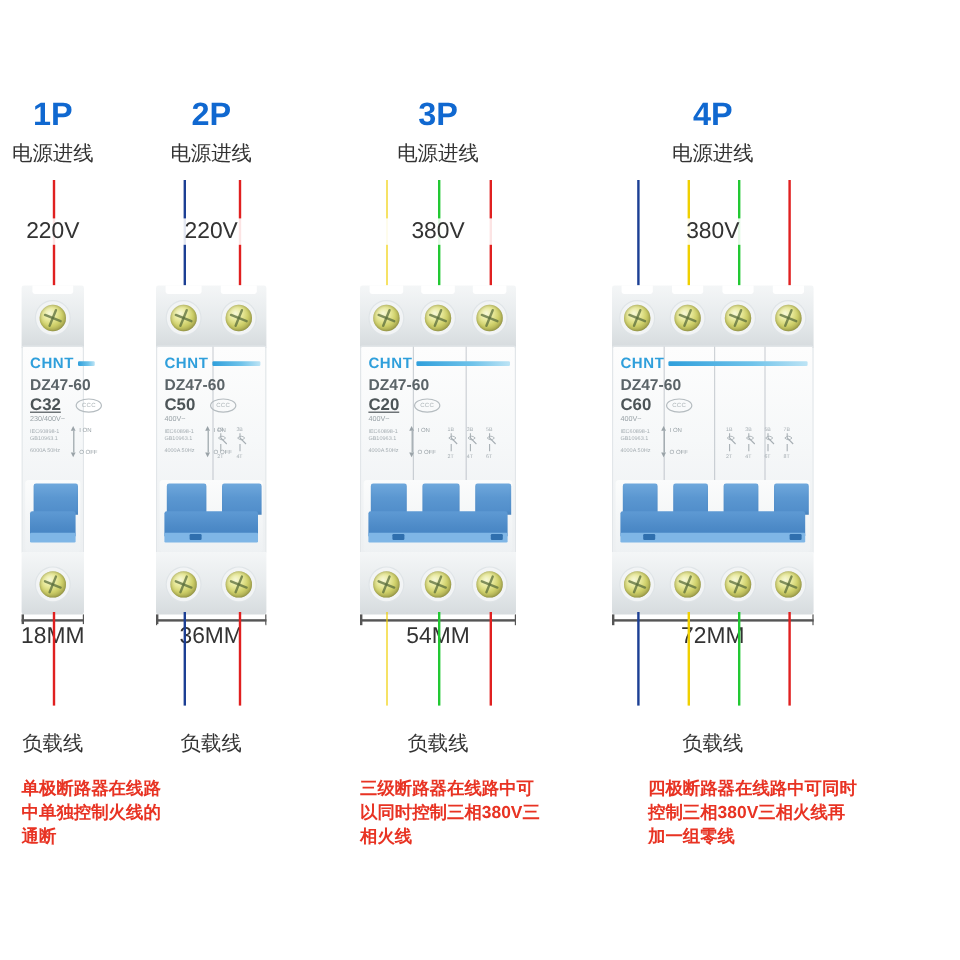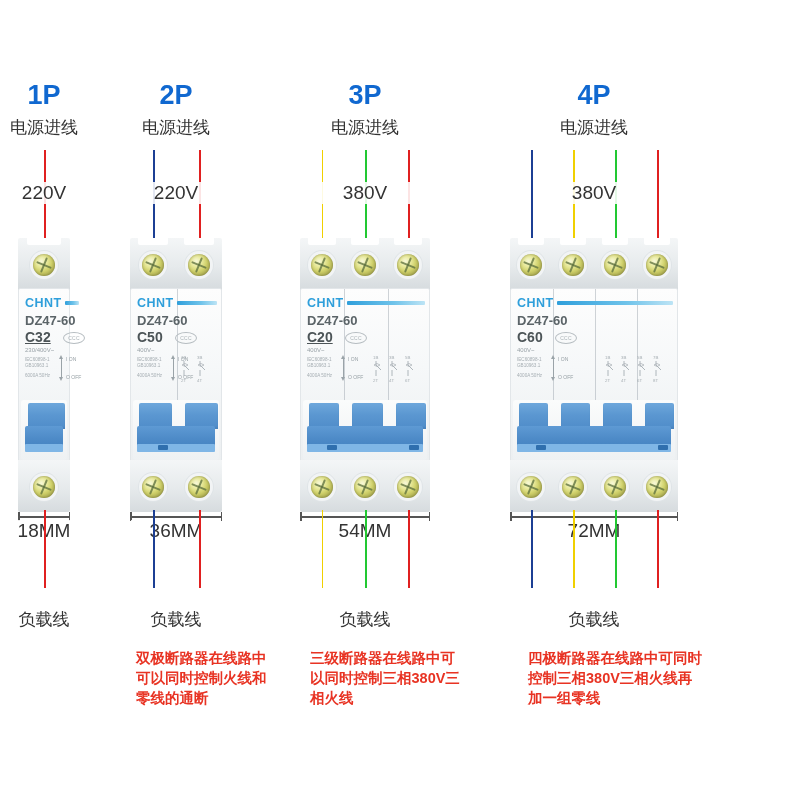--- a/index.html
+++ b/index.html
@@ -244,20 +244,21 @@
       <div class="cap" style="top: 222px; width: 52px; height: 52px; border-radius: 0px 0px 2px 2px;">
         <div class="screw" style="left: 15px; top: 16px; width: 22px; height: 22px;"></div>
       </div>
     </div>
     <div class="dimbar" style="left: 18px; top: 516px; width: 52px;"></div>
     <div class="dimtick" style="left: 18px; top: 512px;"></div>
     <div class="dimtick" style="left: 68.5px; top: 512px;"></div>
     <div class="dim-label" style="left: -1px; top: 520px; width: 90px; background: rgba(255, 255, 255, 0.9);">18MM</div>
     <div class="wire" style="left: 44px; top: 510px; height: 78px; background: rgb(224, 32, 32);"></div>
     <div class="load-label" style="left: -16px; top: 608px; width: 120px;">负载线</div>
+    <div class="desc" style="left: 18px; top: 648px; width: 118px;">单极断路器在线路中单独控制火线的通断</div>
     <div class="pole-title" style="left: 136px; top: 80px; width: 80px;">2P</div>
     <div class="supply-label" style="left: 116px; top: 116px; width: 120px;">电源进线</div>
     <div class="wire" style="left: 153px; top: 150px; height: 88px; background: rgb(28, 63, 148);"></div>
     <div class="wire" style="left: 199px; top: 150px; height: 88px; background: rgb(224, 32, 32);"></div>
     <div class="volt-label" style="left: 131px; top: 182px; width: 90px; background: rgba(255, 255, 255, 0.88);">220V</div>
     <div class="breaker" style="left: 130px; top: 238px; width: 92px; height: 274px;">
       <div class="cap" style="width: 92px; height: 52px;">
         <div class="cap-notch" style="left: 8.28px; width: 29.44px;"></div>
         <div class="cap-notch" style="left: 54.28px; width: 29.44px;"></div>
         <div class="screw" style="left: 12px; top: 16px; width: 22px; height: 22px;"></div>
@@ -306,21 +307,20 @@
         <div class="screw" style="left: 58px; top: 16px; width: 22px; height: 22px;"></div>
       </div>
     </div>
     <div class="dimbar" style="left: 130px; top: 516px; width: 92px;"></div>
     <div class="dimtick" style="left: 130px; top: 512px;"></div>
     <div class="dimtick" style="left: 220.5px; top: 512px;"></div>
     <div class="dim-label" style="left: 131px; top: 520px; width: 90px; background: rgba(255, 255, 255, 0.9);">36MM</div>
     <div class="wire" style="left: 153px; top: 510px; height: 78px; background: rgb(28, 63, 148);"></div>
     <div class="wire" style="left: 199px; top: 510px; height: 78px; background: rgb(224, 32, 32);"></div>
     <div class="load-label" style="left: 116px; top: 608px; width: 120px;">负载线</div>
-    <div class="desc" style="left: 136px; top: 648px; width: 140px;">双极断路器在线路中可以同时控制火线和零线的通断</div>
     <div class="pole-title" style="left: 325px; top: 80px; width: 80px;">3P</div>
     <div class="supply-label" style="left: 305px; top: 116px; width: 120px;">电源进线</div>
     <div class="wire" style="left: 321.667px; top: 150px; height: 88px; background: rgb(240, 208, 0);"></div>
     <div class="wire" style="left: 365px; top: 150px; height: 88px; background: rgb(34, 200, 50);"></div>
     <div class="wire" style="left: 408.333px; top: 150px; height: 88px; background: rgb(224, 32, 32);"></div>
     <div class="volt-label" style="left: 320px; top: 182px; width: 90px; background: rgba(255, 255, 255, 0.88);">380V</div>
     <div class="breaker" style="left: 300px; top: 238px; width: 130px; height: 274px;">
       <div class="cap" style="width: 130px; height: 52px;">
         <div class="cap-notch" style="left: 7.8px; width: 27.7333px;"></div>
         <div class="cap-notch" style="left: 51.1333px; width: 27.7333px;"></div>
@@ -381,21 +381,21 @@
       </div>
     </div>
     <div class="dimbar" style="left: 300px; top: 516px; width: 130px;"></div>
     <div class="dimtick" style="left: 300px; top: 512px;"></div>
     <div class="dimtick" style="left: 428.5px; top: 512px;"></div>
     <div class="dim-label" style="left: 320px; top: 520px; width: 90px; background: rgba(255, 255, 255, 0.9);">54MM</div>
     <div class="wire" style="left: 321.667px; top: 510px; height: 78px; background: rgb(240, 208, 0);"></div>
     <div class="wire" style="left: 365px; top: 510px; height: 78px; background: rgb(34, 200, 50);"></div>
     <div class="wire" style="left: 408.333px; top: 510px; height: 78px; background: rgb(224, 32, 32);"></div>
     <div class="load-label" style="left: 305px; top: 608px; width: 120px;">负载线</div>
-    <div class="desc" style="left: 300px; top: 648px; width: 150px; margin-left: 10px;">三级断路器在线路中可以同时控制三相380V三相火线</div>
+    <div class="desc" style="left: 300px; top: 648px; width: 150px;">三级断路器在线路中可以同时控制三相380V三相火线</div>
     <div class="pole-title" style="left: 554px; top: 80px; width: 80px;">4P</div>
     <div class="supply-label" style="left: 534px; top: 116px; width: 120px;">电源进线</div>
     <div class="wire" style="left: 531px; top: 150px; height: 88px; background: rgb(28, 63, 148);"></div>
     <div class="wire" style="left: 573px; top: 150px; height: 88px; background: rgb(240, 208, 0);"></div>
     <div class="wire" style="left: 615px; top: 150px; height: 88px; background: rgb(34, 200, 50);"></div>
     <div class="wire" style="left: 657px; top: 150px; height: 88px; background: rgb(224, 32, 32);"></div>
     <div class="volt-label" style="left: 549px; top: 182px; width: 90px; background: rgba(255, 255, 255, 0.88);">380V</div>
     <div class="breaker" style="left: 510px; top: 238px; width: 168px; height: 274px;">
       <div class="cap" style="width: 168px; height: 52px;">
         <div class="cap-notch" style="left: 7.56px; width: 26.88px;"></div>
@@ -467,14 +467,14 @@
     </div>
     <div class="dimbar" style="left: 510px; top: 516px; width: 168px;"></div>
     <div class="dimtick" style="left: 510px; top: 512px;"></div>
     <div class="dimtick" style="left: 676.5px; top: 512px;"></div>
     <div class="dim-label" style="left: 549px; top: 520px; width: 90px; background: rgba(255, 255, 255, 0.9);">72MM</div>
     <div class="wire" style="left: 531px; top: 510px; height: 78px; background: rgb(28, 63, 148);"></div>
     <div class="wire" style="left: 573px; top: 510px; height: 78px; background: rgb(240, 208, 0);"></div>
     <div class="wire" style="left: 615px; top: 510px; height: 78px; background: rgb(34, 200, 50);"></div>
     <div class="wire" style="left: 657px; top: 510px; height: 78px; background: rgb(224, 32, 32);"></div>
     <div class="load-label" style="left: 534px; top: 608px; width: 120px;">负载线</div>
-    <div class="desc" style="left: 528px; top: 648px; width: 176px;">四极断路器在线路中可同时控制三相380V三相火线再加一组零线</div>
+    <div class="desc" style="left: 540px; top: 648px; width: 176px;">四极断路器在线路中可同时控制三相380V三相火线再加一组零线</div>
   </div>
 
 </body></html>

